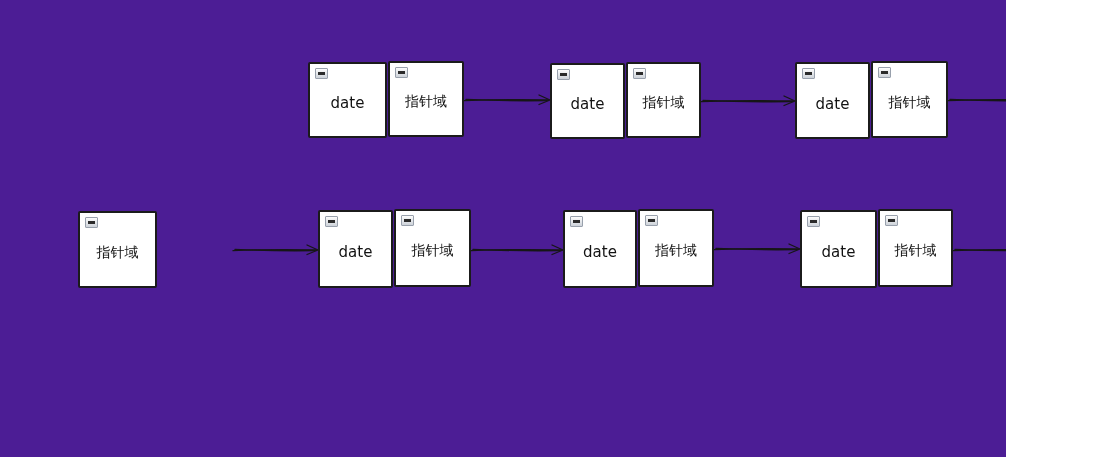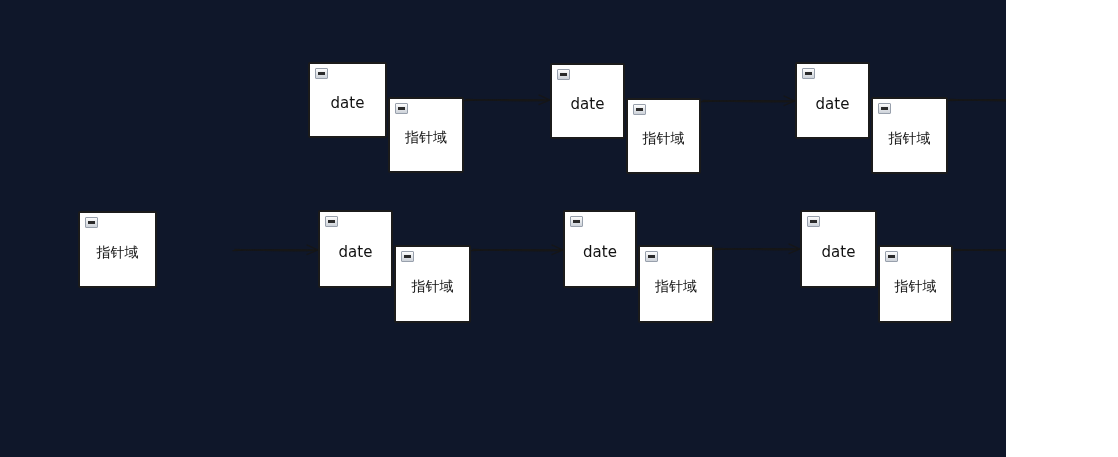--- a/index.html
+++ b/index.html
@@ -1,34 +1,34 @@
 <!DOCTYPE html>
 <html><head>
 <meta charset="utf-8">
 <style>
   html,body{margin:0;padding:0;background:#ffffff;}
   .canvas{
     position:relative;
     width:1006px;height:457px;
-    background:#0f172a;
+    background:#4c1d95;
     overflow:hidden;
     font-family:"DejaVu Sans","Liberation Sans",sans-serif;
   }
   .arrows{position:absolute;left:0;top:0;width:1118px;height:457px;pointer-events:none;}
   .arrows path{stroke:#161616;stroke-width:1.3;fill:none;stroke-linecap:round;stroke-linejoin:round;}
   .node{position:absolute;display:flex;}
   .cell{
     position:relative;
     background:#ffffff;
     border:2px solid #1b1b1b;
     border-radius:2px;
     display:flex;align-items:center;justify-content:center;
     box-sizing:border-box;
   }
-  .cell + .cell{margin-left:1px;transform:translateY(-1px);margin-top:36px;}
+  .cell + .cell{margin-left:1px;transform:translateY(-1px);}
   .lbl{
     font-size:15px;color:#121212;
     font-family:"DejaVu Sans","Liberation Sans",sans-serif;
     padding-top:6px;
     white-space:nowrap;
   }
   .lbl.cjk{font-size:14px;}
   .lbl.head-label{color:#fa3c4c;}
   .collapse{
     position:absolute;left:5px;top:4px;

